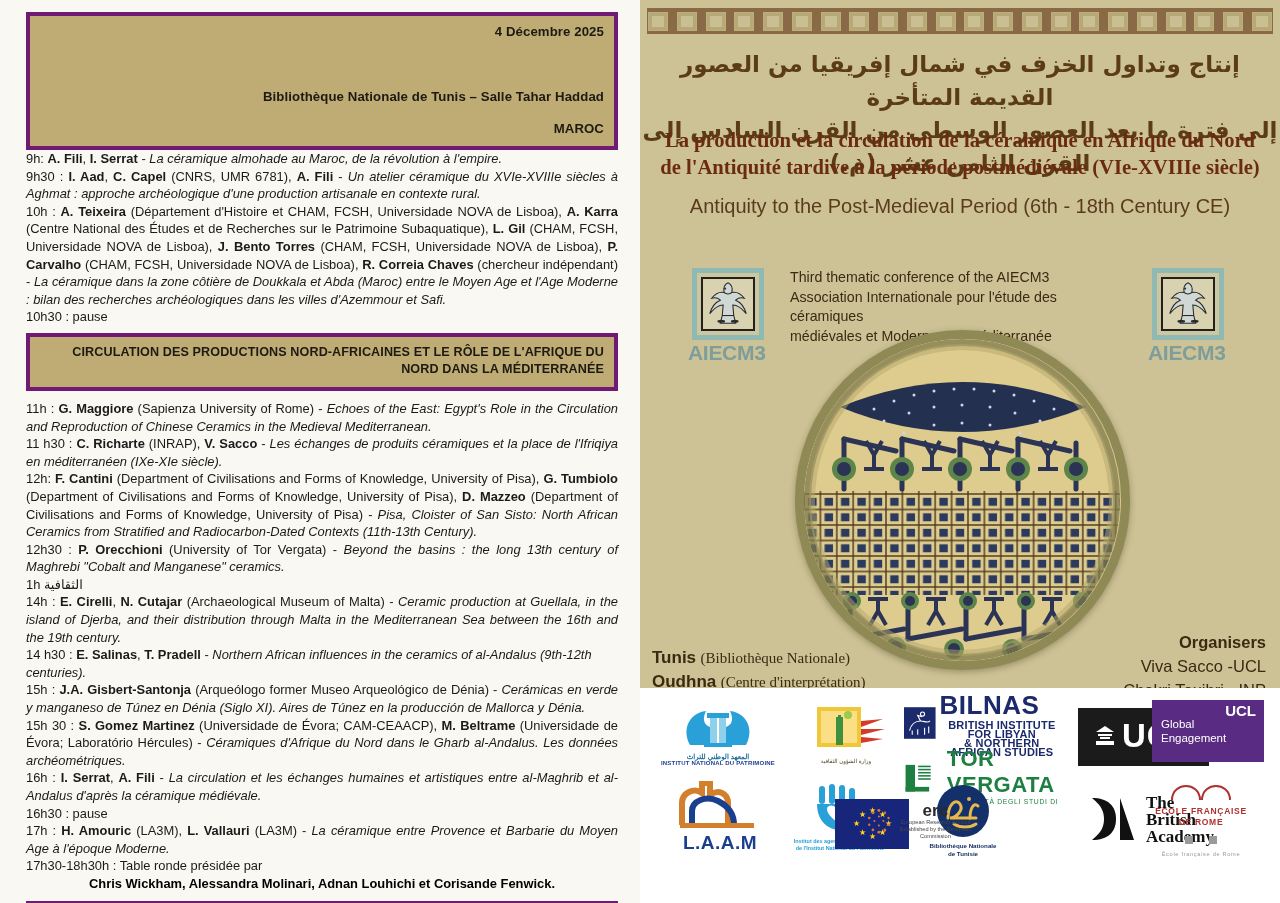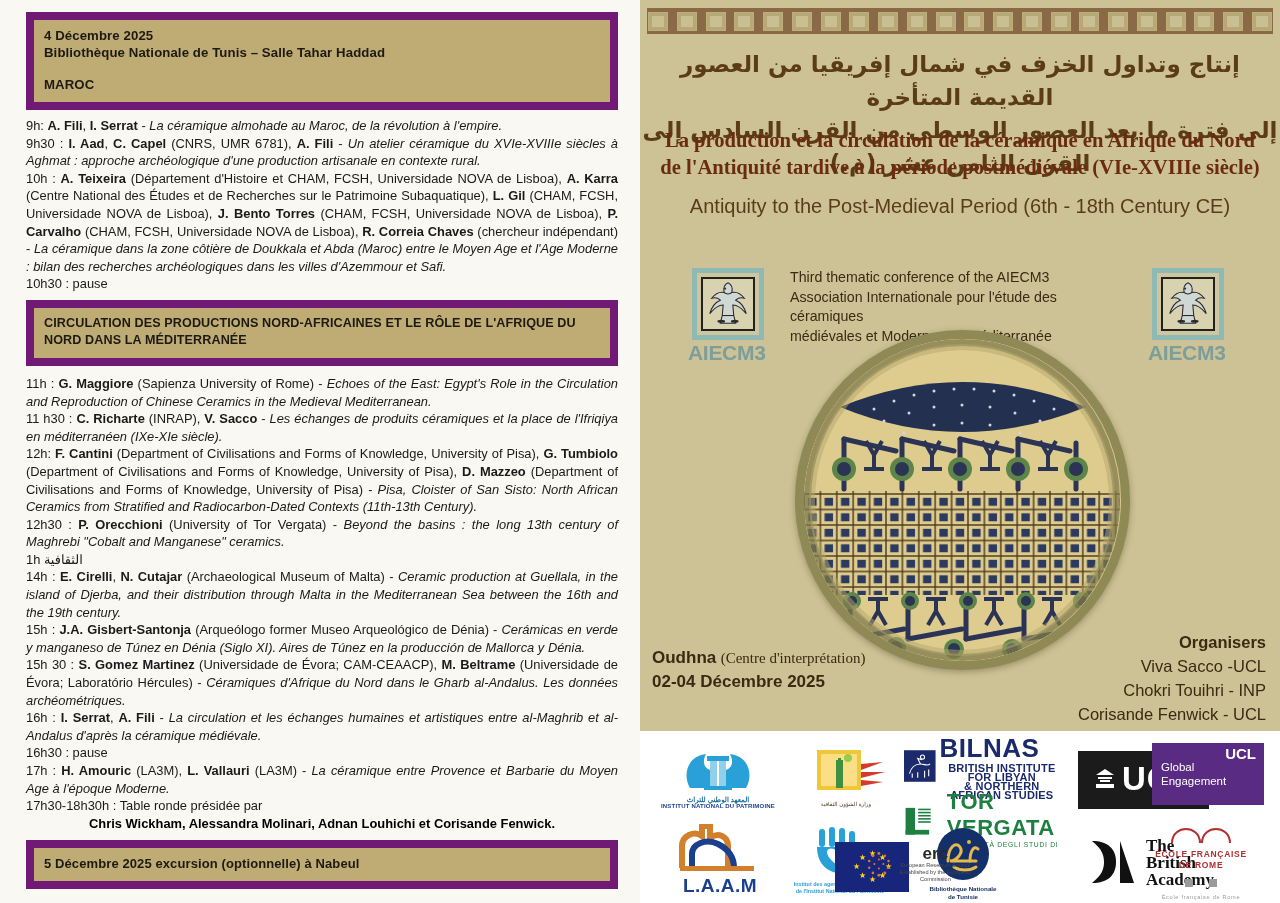--- a/index.html
+++ b/index.html
@@ -13,35 +13,35 @@
 
   
   .programme {
     width: 640px; height: 903px;
     background: #faf8f2;
     padding: 10px 22px 0 26px;
     position: relative;
   }
   .band {
     background: #bfab74;
-    border: 8px solid #701a75;
-    text-align: left;
+    border: 4px solid #701a75;
+    text-align: right;
     padding: 7px 10px 9px 10px;
     font-weight: bold;
     color: #1d1a12;
     letter-spacing: .1px;
   }
   .band-head { margin-top: 2px; }
   .band-head .l1 { font-size: 13.2px; line-height: 17px; }
-  .band-head .l2 { font-size: 13.2px; line-height: 17px; }
+  .band-head .l2 { font-size: 13.2px; line-height: 17px; margin-top: 48px; }
   .band-head .l3 { font-size: 13.2px; line-height: 17px; margin-top: 15px; }
   .band-section { margin: 7px 0 7px 0; font-size: 12.6px; line-height: 17px; }
   .band-foot { margin-top: 8px; font-size: 13px; line-height: 17px; }
 
-  .entries { padding-top: 7px; }
+  .entries { }
   .entry {
     font-size: 12.9px;
     line-height: 17.6px;
     color: #1a1a1a;
     text-align: justify;
     text-justify: inter-word;
   }
   .entry b { font-weight: bold; }
   .entry i { font-style: italic; }
   .plain { text-align: left; }
@@ -155,21 +155,21 @@
     position: absolute; right: 14px; top: 630px; width: 250px;
     text-align: right;
     color: #3a2a12;
     line-height: 24px;
     font-size: 16.5px;
   }
   .organisers .head { font-weight: bold; font-size: 16.5px; }
 
   .logobar {
     position: absolute; left: 0; right: 0; bottom: 0;
-    height: 172px;
+    height: 215px;
     background: #ffffff;
     padding: 4px 6px;
   }
   .logogrid { position: relative; width: 100%; height: 100%; }
   .logo { position: absolute; display: flex; align-items: center; justify-content: center; }
   .logo-txt { text-align: center; line-height: 1.05; }
 
   .ucl-black {
     background: #1b1b1b; color: #fff;
     font-weight: bold; font-size: 33px; letter-spacing: 1px;
@@ -226,20 +226,21 @@
 
     <div class="band band-section">CIRCULATION DES PRODUCTIONS NORD-AFRICAINES ET LE RÔLE DE L'AFRIQUE DU NORD DANS LA MÉDITERRANÉE</div>
 
     <div class="entries" style="padding-top:2px">
       <div class="entry">11h : <b>G. Maggiore</b> (Sapienza University of Rome) - <i>Echoes of the East: Egypt's Role in the Circulation and Reproduction of Chinese Ceramics in the Medieval Mediterranean.</i></div>
       <div class="entry">11 h30 : <b>C. Richarte</b> (INRAP), <b>V. Sacco</b> - <i>Les échanges de produits céramiques et la place de l'Ifriqiya en méditerranéen (IXe-XIe siècle).</i></div>
       <div class="entry">12h: <b>F. Cantini</b> (Department of Civilisations and Forms of Knowledge, University of Pisa), <b>G. Tumbiolo</b> (Department of Civilisations and Forms of Knowledge, University of Pisa), <b>D. Mazzeo</b> (Department of Civilisations and Forms of Knowledge, University of Pisa) - <i>Pisa, Cloister of San Sisto: North African Ceramics from Stratified and Radiocarbon-Dated Contexts (11th-13th Century).</i></div>
       <div class="entry">12h30 : <b>P. Orecchioni</b> (University of Tor Vergata) - <i>Beyond the basins : the long 13th century of Maghrebi "Cobalt and Manganese" ceramics.</i></div>
       <div class="entry plain">1h الثقافية</div>
       <div class="entry">14h : <b>E. Cirelli</b>, <b>N. Cutajar</b> (Archaeological Museum of Malta) - <i>Ceramic production at Guellala, in the island of Djerba, and their distribution through Malta in the Mediterranean Sea between the 16th and the 19th century.</i></div>
+      <div class="entry plain">14 h30 : <b>E. Salinas</b>, <b>T. Pradell</b> - <i>Northern African influences in the ceramics of al-Andalus (9th-12th centuries).</i></div>
       <div class="entry">15h : <b>J.A. Gisbert-Santonja</b> (Arqueólogo former Museo Arqueológico de Dénia) - <i>Cerámicas en verde y manganeso de Túnez en Dénia (Siglo XI). Aires de Túnez en la producción de Mallorca y Dénia.</i></div>
       <div class="entry">15h 30 : <b>S. Gomez Martinez</b> (Universidade de Évora; CAM-CEAACP), <b>M. Beltrame</b> (Universidade de Évora; Laboratório Hércules) - <i>Céramiques d'Afrique du Nord dans le Gharb al-Andalus. Les données archéométriques.</i></div>
       <div class="entry">16h : <b>I. Serrat</b>, <b>A. Fili</b> - <i>La circulation et les échanges humaines et artistiques entre al-Maghrib et al-Andalus d'après la céramique médiévale.</i></div>
       <div class="entry plain">16h30 : pause</div>
       <div class="entry">17h : <b>H. Amouric</b> (LA3M), <b>L. Vallauri</b> (LA3M) - <i>La céramique entre Provence et Barbarie du Moyen Age à l'époque Moderne.</i></div>
       <div class="entry plain">17h30-18h30h : Table ronde présidée par</div>
       <div class="centered-names">Chris Wickham, Alessandra Molinari, Adnan Louhichi et Corisande Fenwick.</div>
     </div>
 
     <div class="band band-foot">5 Décembre 2025 excursion (optionnelle) à Nabeul</div>
@@ -507,20 +508,24 @@
               <ellipse cx="158" cy="161" rx="156" ry="159" fill="none" stroke="#7d7a4c" stroke-width="10" opacity=".75"></ellipse>
               <ellipse cx="158" cy="161" rx="150" ry="153" fill="none" stroke="#b4a86c" stroke-width="6" opacity=".5"></ellipse>
             </g>
           </svg>
         </div>
       </div>
     </div>
 
     <div class="place">
       <div class="r">
+        <b>Tunis</b>
+        <span class="note">(Bibliothèque Nationale)</span>
+      </div>
+      <div class="r">
         <b>Oudhna</b>
         <span class="note">(Centre d'interprétation)</span>
       </div>
       <div class="dates">02-04 Décembre 2025</div>
     </div>
 
     <div class="organisers">
       <div class="head">Organisers</div>
       <div>Viva Sacco -UCL</div>
       <div>Chokri Touihri - INP</div>

